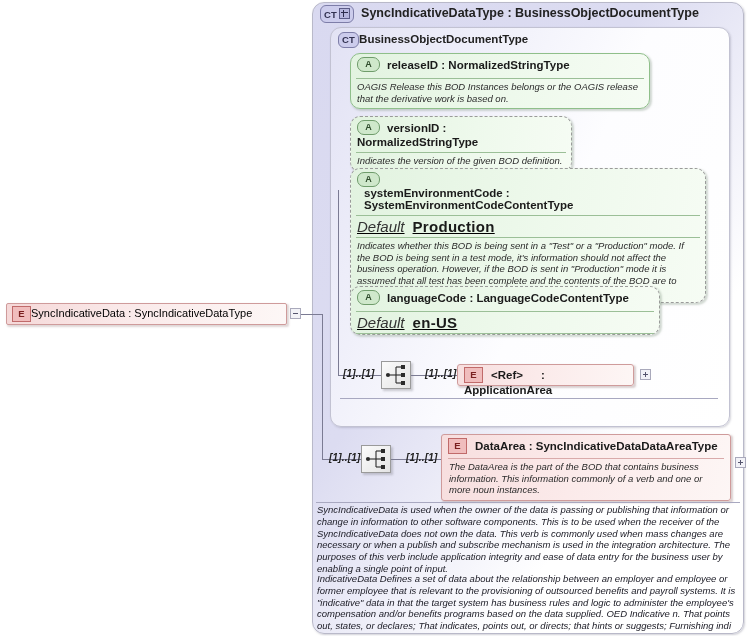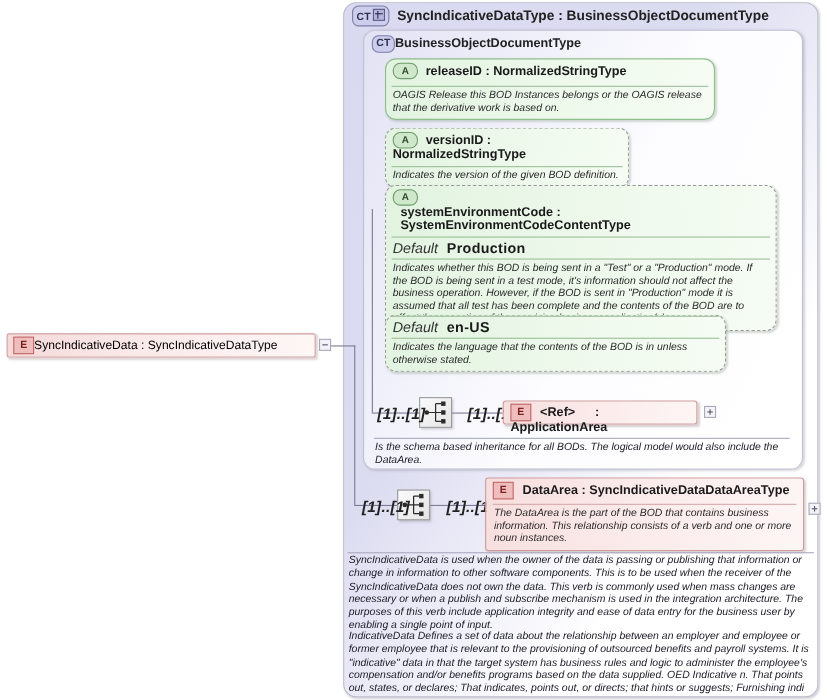--- a/index.html
+++ b/index.html
@@ -89,21 +89,21 @@
   .attr .name{
     font-size:11.5px;font-weight:bold;color:#1a1a1a;
     margin-left:7px;vertical-align:middle;
   }
   .attr .namewrap{
     display:inline-block;vertical-align:middle;margin-left:7px;
     font-size:11.5px;font-weight:bold;color:#1a1a1a;
   }
   .sep{height:1px;background:#9bbf97;margin:0 5px;}
   .attr .defrow{
-    padding:2px 6px 2px 6px;font-size:13px;
+    padding:2px 6px 2px 6px;font-size:15px;text-decoration:underline;
   }
   .attr .defrow .lbl{font-style:italic;color:#333;}
   .attr .defrow .val{font-weight:bold;margin-left:8px;color:#1a1a1a;letter-spacing:.3px;}
   .attr .doc{
     padding:2px 6px 4px 6px;
     font-size:9.5px;font-style:italic;color:#2b2b2b;line-height:11.5px;
   }
 
   
   .elem{
@@ -149,21 +149,21 @@
     position:absolute;width:30px;height:28px;
     border:1px solid #9a9a9a;
     background:linear-gradient(135deg,#fbfbfb,#e4e4e4);
     box-shadow:1.5px 1.5px 2px rgba(120,120,130,.35);
     box-sizing:border-box;
   }
   .compositor svg{display:block;}
 
   
   .card{
-    position:absolute;font-size:14px;font-style:italic;font-weight:bold;
+    position:absolute;font-size:10px;font-style:italic;font-weight:bold;
     color:#222;white-space:nowrap;letter-spacing:.2px;
   }
 
   
   .ln{position:absolute;background:#7b7b93;}
   .lnh{height:1px;}
   .lnv{width:1px;}
 
   
   .docblock{
@@ -211,26 +211,28 @@
     </div>
     <div class="sep"></div>
     <div class="defrow">
       <span class="lbl">Default</span><span class="val">Production</span>
     </div>
     <div class="sep"></div>
     <div class="doc">Indicates whether this BOD is being sent in a "Test" or a "Production" mode. If the BOD is being sent in a test mode, it's information should not affect the business operation. However, if the BOD is sent in "Production" mode it is assumed that all test has been complete and the contents of the BOD are to affect the operation of the receiving business application(s).</div>
   </div>
 
   <div class="attr optional" style="left:350px;top:286px;width:310px;">
+    <div class="row-title">
+      <span class="abadge">A</span><span class="name">languageCode : LanguageCodeContentType</span>
+    </div>
     <div class="sep"></div>
     <div class="defrow">
       <span class="lbl">Default</span><span class="val">en-US</span>
     </div>
     <div class="sep"></div>
-    <div class="doc">Indicates the language that the contents of the BOD is in unless otherwise stated.</div>
   </div>
 
   <div class="ln lnv" style="left:338px;top:190px;height:185px;"></div>
   <div class="ln lnh" style="left:338px;top:375px;width:44px;"></div>
 
   <div class="compositor" style="left:381px;top:361px;">
     <svg width="28" height="26" viewBox="0 0 28 26" aria-hidden="true">
       <circle cx="6" cy="13" r="2.1" fill="#2b2b2b"></circle>
       <line x1="8" y1="13" x2="14" y2="13" stroke="#2b2b2b" stroke-width="1.1"></line>
       <line x1="14" y1="5" x2="14" y2="21" stroke="#2b2b2b" stroke-width="1.1"></line>
@@ -248,21 +250,20 @@
   <div class="card" style="left:425px;top:368px;">[1]..[1]</div>
 
   <div class="elem" style="left:457px;top:364px;width:177px;height:22px;">
     <div class="row-title" style="padding:2px 6px;">
       <span class="ebadge">E</span><span class="name">&lt;Ref&gt;</span><span class="name" style="margin-left:18px;">: ApplicationArea</span>
     </div>
   </div>
   <div class="expander plus" style="left:640px;top:369px;"></div>
 
   <div class="docsep" style="left:340px;top:398px;width:378px;"></div>
-  <div class="docblock" style="left:341px;top:401px;width:372px;">Is the schema based inheritance for all BODs. The logical model would also include the DataArea.</div>
 
   <div class="ln lnv" style="left:322px;top:314px;height:145px;"></div>
   <div class="ln lnh" style="left:322px;top:459px;width:40px;"></div>
 
   <div class="compositor" style="left:361px;top:445px;">
     <svg width="28" height="26" viewBox="0 0 28 26" aria-hidden="true">
       <circle cx="6" cy="13" r="2.1" fill="#2b2b2b"></circle>
       <line x1="8" y1="13" x2="14" y2="13" stroke="#2b2b2b" stroke-width="1.1"></line>
       <line x1="14" y1="5" x2="14" y2="21" stroke="#2b2b2b" stroke-width="1.1"></line>
       <line x1="14" y1="5" x2="19" y2="5" stroke="#2b2b2b" stroke-width="1.1"></line>
@@ -276,21 +277,21 @@
 
   <div class="card" style="left:329px;top:452px;">[1]..[1]</div>
   <div class="ln lnh" style="left:391px;top:459px;width:50px;"></div>
   <div class="card" style="left:406px;top:452px;">[1]..[1]</div>
 
   <div class="elem" style="left:441px;top:434px;width:290px;">
     <div class="row-title">
       <span class="ebadge">E</span><span class="name">DataArea : SyncIndicativeDataDataAreaType</span>
     </div>
     <div class="esep"></div>
-    <div class="doc">The DataArea is the part of the BOD that contains business information. This relationship consists of a verb and one or more noun instances.</div>
+    <div class="doc">The DataArea is the part of the BOD that contains business information. This information commonly of a verb and one or more noun instances.</div>
   </div>
   <div class="expander plus" style="left:735px;top:457px;"></div>
 
   <div class="docsep" style="left:316px;top:502px;width:424px;"></div>
   <div class="docblock" style="left:317px;top:504px;width:420px;">SyncIndicativeData is used when the owner of the data is passing or publishing that information or change in information to other software components. This is to be used when the receiver of the SyncIndicativeData does not own the data. This verb is commonly used when mass changes are necessary or when a publish and subscribe mechanism is used in the integration architecture. The purposes of this verb include application integrity and ease of data entry for the business user by enabling a single point of input.</div>
   <div class="docblock" style="left:317px;top:573px;width:422px;">IndicativeData  Defines a set of data about the relationship between an employer and employee or former employee that is relevant to the provisioning of outsourced benefits and payroll systems. It is "indicative" data in that the target system has business rules and logic to administer the employee's compensation and/or benefits programs based on the data supplied. OED Indicative n. That points out, states, or declares; That indicates, points out, or directs; that hints or suggests; Furnishing indi</div>
 
   <div class="root-elem">
     <div class="inner">
       <span class="ebadge">E</span><span class="name">SyncIndicativeData : SyncIndicativeDataType</span>

